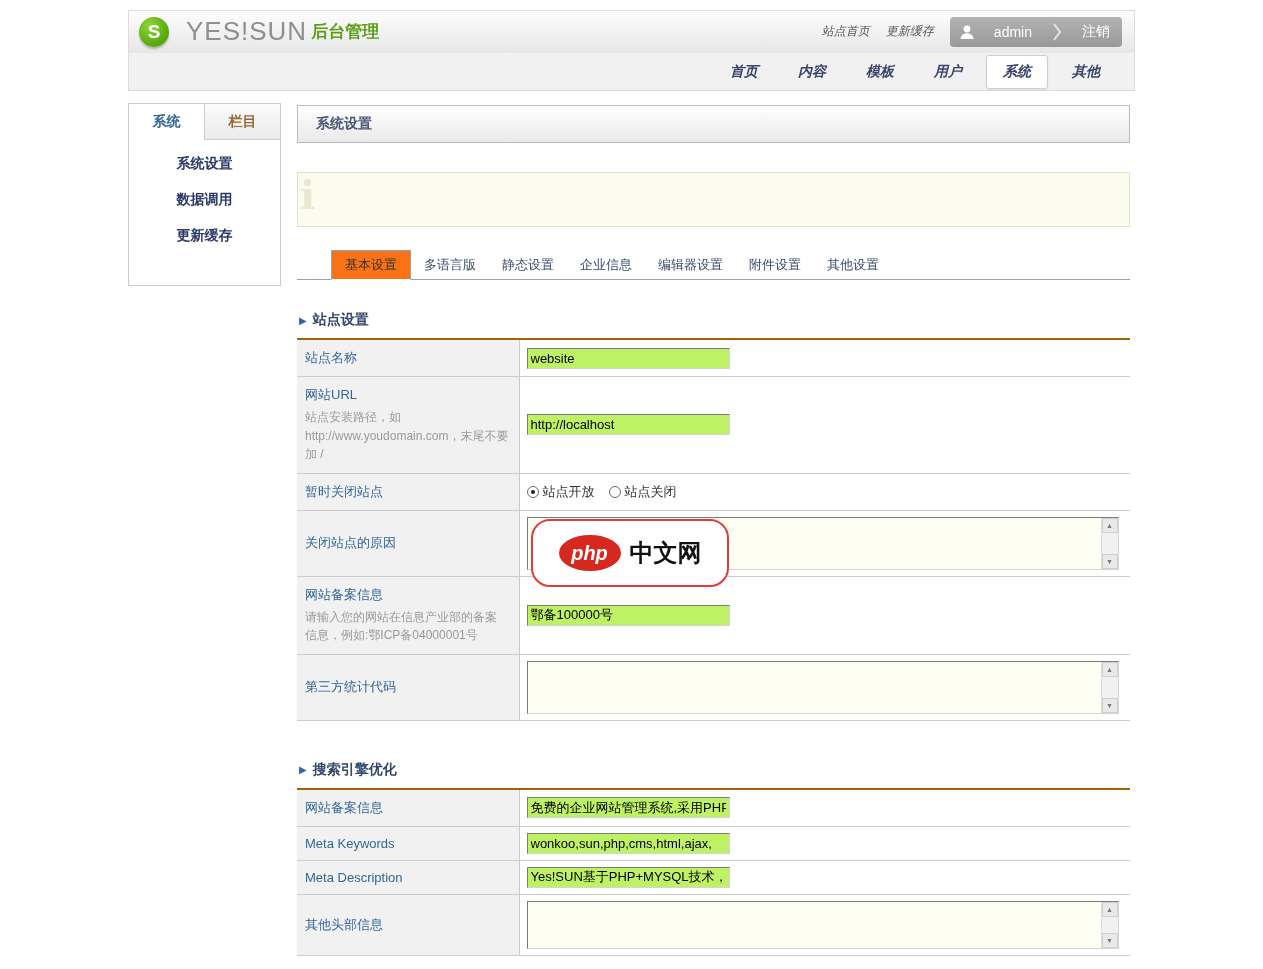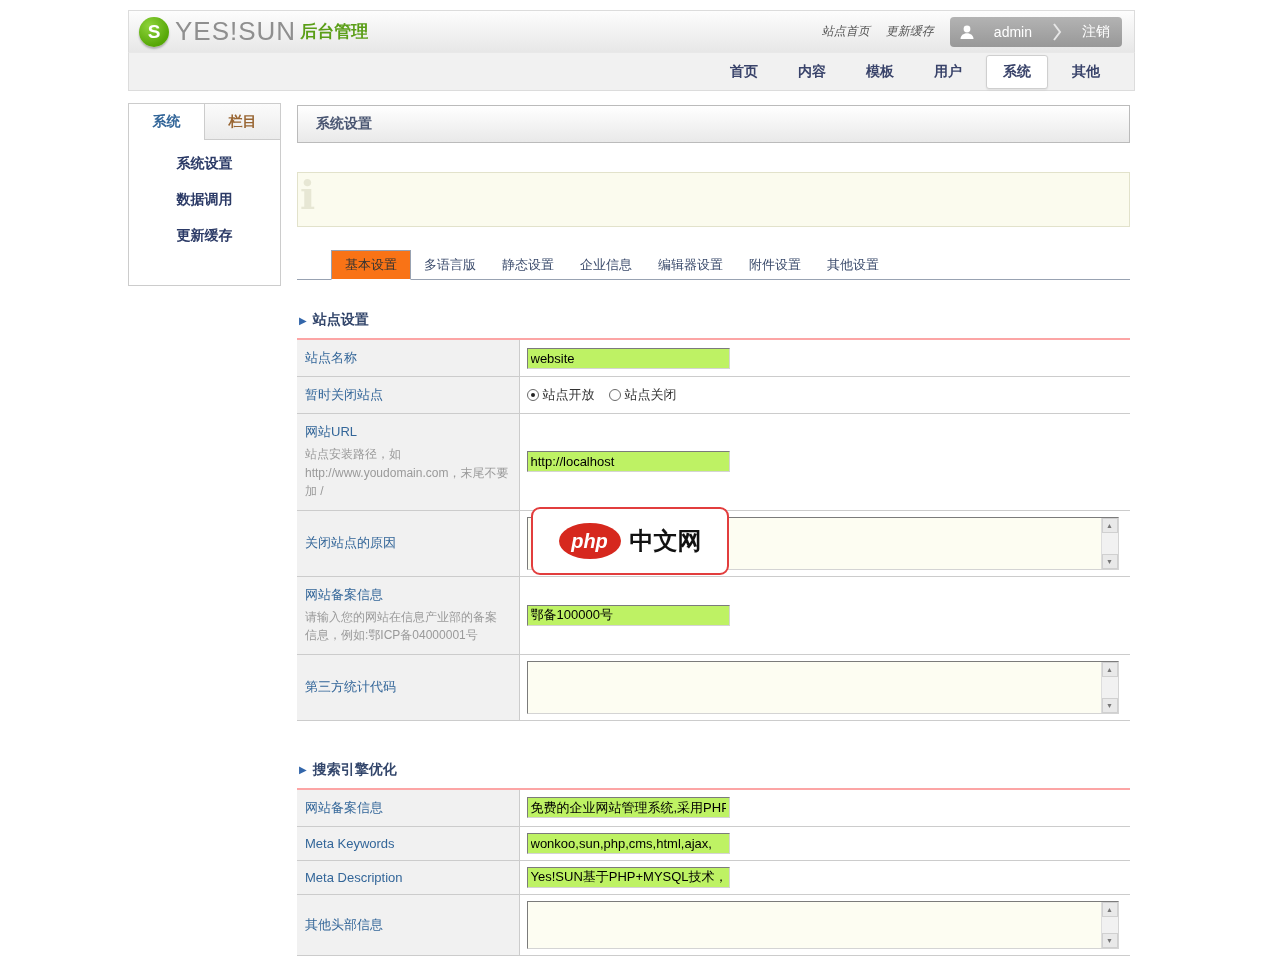--- a/index.html
+++ b/index.html
@@ -4,30 +4,30 @@
 <style>
   * { margin:0; padding:0; box-sizing:border-box; }
   html,body { background:#ffffff; font-family:"Liberation Sans","DejaVu Sans",sans-serif; }
   body { width:1263px; height:969px; padding-top:10px; overflow:hidden; }
   .container { width:1007px; margin:0 auto; position:relative; }
 
   
   .hdr { height:42px; background:linear-gradient(#fdfdfd,#e7e7e7); border:1px solid #dcdcdc; border-bottom:none; display:flex; align-items:center; justify-content:space-between; padding:0 12px 0 10px; }
   .logo { display:flex; align-items:center; }
   .logo-ball { width:30px; height:30px; border-radius:50%; background:radial-gradient(circle at 35% 30%, #8fd43c, #56a707 70%); color:#fff; font-weight:bold; font-size:19px; display:flex; align-items:center; justify-content:center; box-shadow:0 2px 2px rgba(0,0,0,.25); }
-  .logo-brand { font-size:26px; color:#8f8f8f; letter-spacing:1px; margin-left:6px; }
+  .logo-brand { font-size:26px; color:#8f8f8f; letter-spacing:1px; margin-left:17px; }
   .logo-suffix { font-size:17px; color:#5a9e17; font-weight:bold; margin-left:4px; }
   .hdr-right { display:flex; align-items:center; gap:16px; }
   .hdr-link { font-size:12px; color:#555; text-decoration:none; cursor:pointer;font-style:italic; }
   .userbadge { display:flex; align-items:center; background:linear-gradient(#b3b3b3,#989898); border-radius:4px; padding:5px 12px 5px 8px; color:#fff; font-size:14px; gap:18px; }
   .userbadge svg { display:block; }
   .chev { margin:0 2px; }
 
   
-  .nav { height:39px; background:#f1f1f1; border:1px solid #dcdcdc; border-top:1px solid #e8e8e8; display:flex; align-items:center; justify-content:flex-end; padding-right:18px; gap:8px; }
+  .nav { height:39px; background:#f1f1f1; border:1px solid #dcdcdc; border-top:1px solid #e8e8e8; display:flex; align-items:center; justify-content:flex-end; padding-right:18px; gap:8px;font-style:italic; }
   .nav-item { font-size:14px; font-weight:bold; color:#39436a; padding:7px 16px; cursor:pointer; }
   .nav-item.active { background:#fff; border:1px solid #cfcfcf; border-radius:3px; box-shadow:0 1px 2px rgba(0,0,0,.08); }
 
   
   .content { position:relative; }
 
   
   .sidebar { position:absolute; left:0; top:12px; width:153px; border:1px solid #ccc; background:#fff; min-height:183px; }
   .side-tabs { display:flex; height:36px; border-bottom:1px solid #ccc; }
   .side-tab { flex:1; display:flex; align-items:center; justify-content:center; font-size:14px; font-weight:bold; cursor:pointer; }
@@ -43,38 +43,38 @@
   .info-i { position:absolute; left:2px; top:2px; font-family:"DejaVu Serif",serif; font-weight:bold; font-size:40px; color:#e7e7d4; line-height:1; }
 
   
   .subtabs { margin-top:23px; padding-left:34px; border-bottom:1px solid #98a2b2; display:flex; align-items:flex-end; }
   .subtab { font-size:13px; color:#3a4a6b; padding:5px 13px; cursor:pointer; }
   .subtab.active { background:#f97316; border:1px solid #98a2b2; border-bottom:1px solid #fff; margin-bottom:-1px; color:#333; }
 
   
   .sec-head { margin:31px 0 9px 2px; display:flex; align-items:center; font-size:14px; font-weight:bold; color:#33466b; }
   .arrow-ic { color:#3366aa; font-size:10px; margin-right:6px; }
-  table.frm { width:100%; border-collapse:collapse; border-top:2px solid #fca5a5; }
+  table.frm { width:100%; border-collapse:collapse; border-top:2px solid #a16207; }
   table.frm td { border-bottom:1px solid #ccc; font-size:13px; }
   td.lbl { width:222px; background:#f1f1f1; border-right:1px solid #ccc; padding:9px 10px 9px 8px; vertical-align:middle; }
   td.val { background:#fff; padding:6px 10px 6px 7px; vertical-align:middle; }
   .lbl-t { color:#336699; }
   .lbl-hint { color:#9a9a9a; font-size:12px; margin-top:4px; line-height:1.55; }
   input.txt { width:203px; height:21px; background:#bef264; border:1px solid; border-color:#7b7b7b #d4d4d4 #d4d4d4 #7b7b7b; font-size:13px; padding:1px 3px; font-family:"Liberation Sans",sans-serif; color:#000; }
   .ta { position:relative; width:592px; height:53px; background:#fdfdf2; border:1px solid; border-color:#7b7b7b #d4d4d4 #d4d4d4 #7b7b7b; }
   .ta .sb { position:absolute; right:0; top:0; bottom:0; width:17px; background:#f1f1f1; border-left:1px solid #ddd; }
   .ta .sb .ar { position:absolute; left:0; width:16px; height:15px; background:#e9e9e9; border:1px solid #d0d0d0; color:#777; font-size:7px; display:flex; align-items:center; justify-content:center; }
   .ta .sb .up { top:0; } .ta .sb .dn { bottom:0; }
   .radios { display:flex; align-items:center; gap:14px; padding:2px 0; }
   .radio { display:flex; align-items:center; gap:4px; color:#333; cursor:pointer; }
   .rdot { width:12px; height:12px; border-radius:50%; border:1px solid #6a6a6a; background:#fff; position:relative; }
   .rdot.on::after { content:""; position:absolute; left:3px; top:3px; width:4px; height:4px; border-radius:50%; background:#222; }
 
   
-  .wm { position:absolute; left:403px; top:416px; width:198px; height:68px; background:#fff; border:2px solid #e23d3d; border-radius:9px; display:flex; align-items:center; justify-content:center; gap:9px; z-index:50; }
+  .wm { position:absolute; left:403px; top:428px; width:198px; height:68px; background:#fff; border:2px solid #e23d3d; border-radius:19px; display:flex; align-items:center; justify-content:center; gap:9px; z-index:50; }
   .wm-pill { width:62px; height:36px; background:#d6281e; border-radius:50%; display:flex; align-items:center; justify-content:center; color:#fff; font-weight:bold; font-style:italic; font-size:20px; }
   .wm-text { font-size:24px; font-weight:bold; color:#111; }
 </style>
 </head>
 <body>
 
 <div class="container">
 
   <div class="hdr">
     <div class="logo">
@@ -150,44 +150,44 @@
       <table class="frm">
         <tbody>
             <tr>
           <td class="lbl">
                 <div class="lbl-t">站点名称</div>
               </td>
           <td class="val"><input class="txt" value="website" style=""></td>
         </tr>
         <tr>
           <td class="lbl">
+            <div class="lbl-t">网站URL</div>
+            <div class="lbl-hint">站点安装路径，如 http://www.youdomain.com，末尾不要加 /</div>
+          </td>
+          <td class="val"><input class="txt" value="http://localhost" style=""></td>
+        </tr>
+        <tr>
+          <td class="lbl">
                 <div class="lbl-t">暂时关闭站点</div>
               </td>
           <td class="val">
             <div class="radios">
               <span class="radio">
                 <span class="rdot on"></span>
                 <span>站点开放</span>
               </span>
               <span class="radio">
                 <span class="rdot"></span>
                 <span>站点关闭</span>
               </span>
             </div>
           </td>
         </tr>
         <tr>
           <td class="lbl">
-            <div class="lbl-t">网站URL</div>
-            <div class="lbl-hint">站点安装路径，如 http://www.youdomain.com，末尾不要加 /</div>
-          </td>
-          <td class="val"><input class="txt" value="http://localhost" style=""></td>
-        </tr>
-        <tr>
-          <td class="lbl">
                 <div class="lbl-t">关闭站点的原因</div>
               </td>
           <td class="val">
             <div class="ta">
               <div class="sb">
                     <div class="ar up">▲</div>
                     <div class="ar dn">▼</div>
                   </div>
             </div>
           </td>

